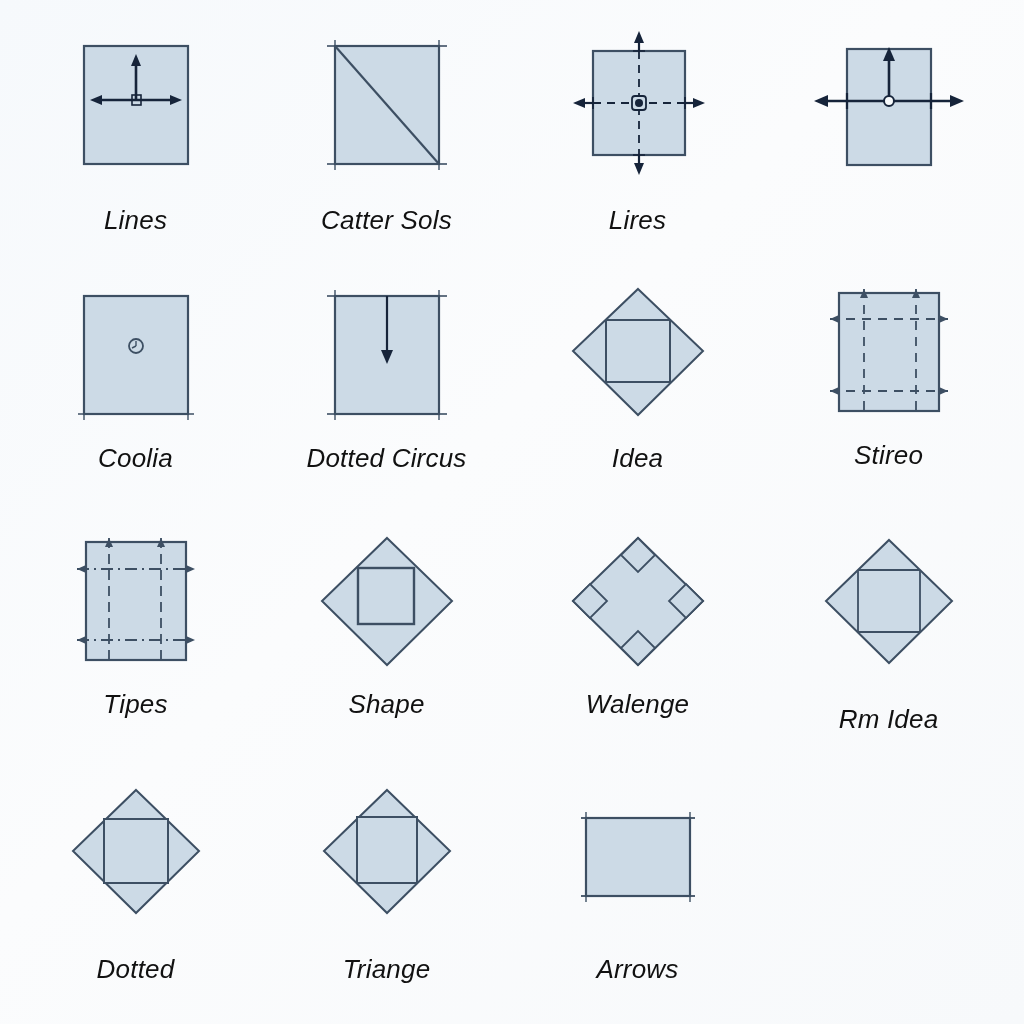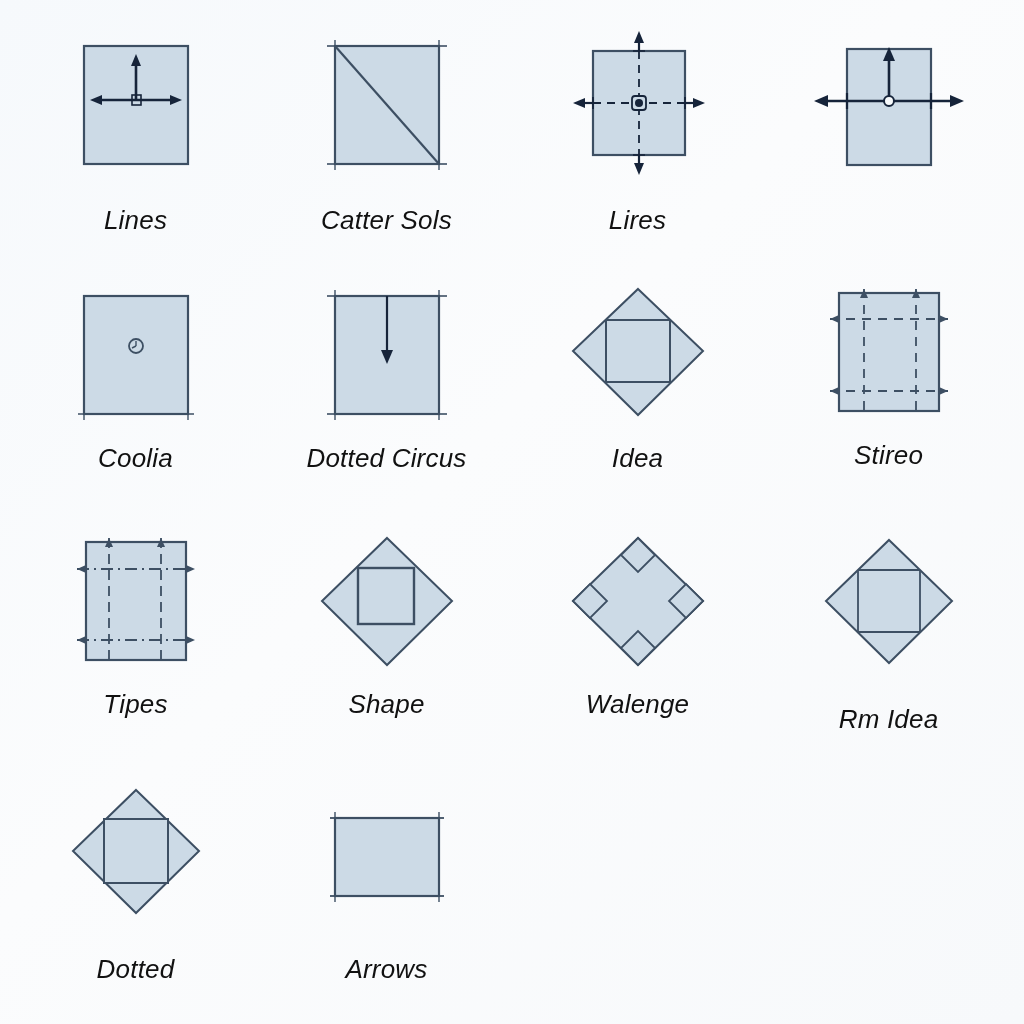--- a/index.html
+++ b/index.html
@@ -295,20 +295,29 @@
     <div class="cell row-4">
       <div class="figure">
         <svg width="150" height="150" viewBox="0 0 150 150">
           <polygon points="75,12 138,73 75,135 12,73" fill="#ccdae6" stroke="#3d4f63" stroke-width="2"></polygon>
           <rect x="43" y="41" width="64" height="64" fill="#ccdae6" stroke="#3d4f63" stroke-width="2"></rect>
         </svg>
       </div>
       <div class="label">Dotted</div>
     </div>
 
+    <div class="cell row-4">
+      <div class="figure">
+        <svg width="150" height="150" viewBox="0 0 150 150">
+          <polygon points="75,12 138,73 75,135 12,73" fill="#ccdae6" stroke="#3d4f63" stroke-width="2"></polygon>
+          <rect x="45" y="39" width="60" height="66" fill="#ccdae6" stroke="#3d4f63" stroke-width="2"></rect>
+        </svg>
+      </div>
+      <div class="label">Triange</div>
+    </div>
 
     <div class="cell row-4">
       <div class="figure">
         <svg width="150" height="150" viewBox="0 0 150 150">
           <rect x="23" y="40" width="104" height="78" fill="#ccdae6" stroke="#3d4f63" stroke-width="2.2"></rect>
           <line x1="18" y1="40" x2="30" y2="40" stroke="#3d4f63" stroke-width="1.8"></line>
           <line x1="120" y1="40" x2="132" y2="40" stroke="#3d4f63" stroke-width="1.8"></line>
           <line x1="18" y1="118" x2="30" y2="118" stroke="#3d4f63" stroke-width="1.8"></line>
           <line x1="120" y1="118" x2="132" y2="118" stroke="#3d4f63" stroke-width="1.8"></line>
           <line x1="23" y1="34" x2="23" y2="46" stroke="#3d4f63" stroke-width="1.4"></line>

